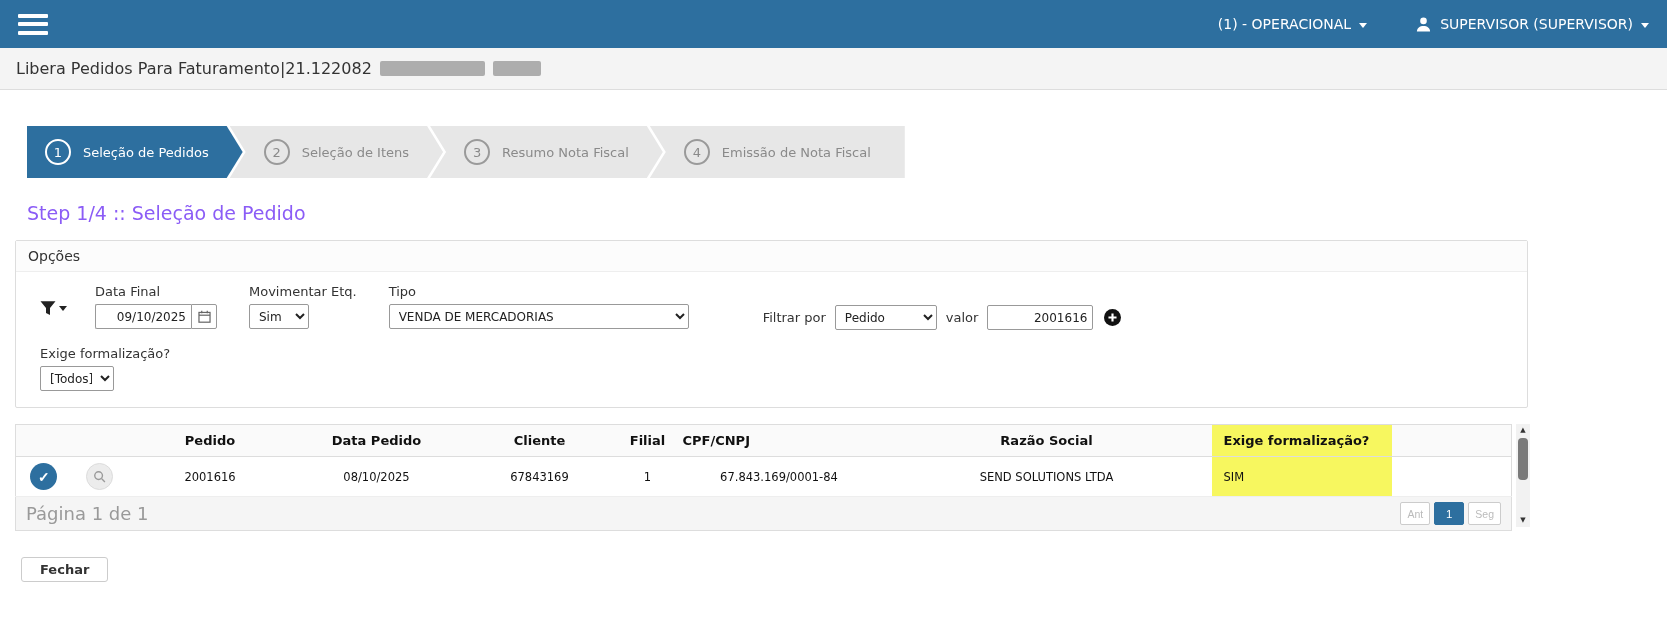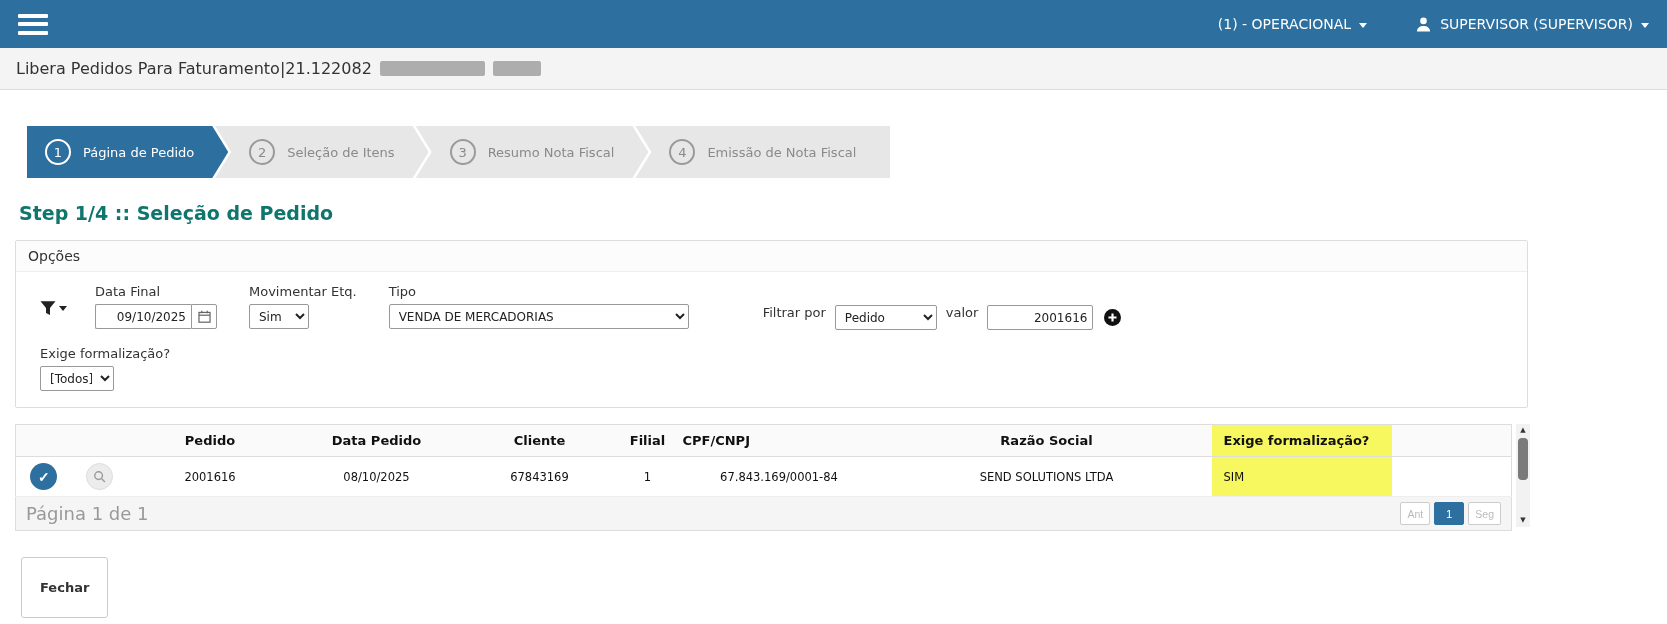--- a/index.html
+++ b/index.html
@@ -27,38 +27,38 @@
   .wizard { display: flex; margin-left: 12px; height: 52px; }
   .step { display: flex; align-items: center; gap: 12px; height: 52px; background: #e7e7e7; color: #8a8a8a; padding: 0 34px 0 18px; font-size: 13px;
           clip-path: polygon(0 0, calc(100% - 16px) 0, 100% 50%, calc(100% - 16px) 100%, 0 100%, 16px 50%); }
   .step.first { clip-path: polygon(0 0, calc(100% - 16px) 0, 100% 50%, calc(100% - 16px) 100%, 0 100%); }
   .step.last { clip-path: polygon(0 0, 100% 0, 100% 100%, 0 100%, 16px 50%); }
   .step + .step { margin-left: -13px; padding-left: 34px; }
   .step.active { background: #2d6f9f; color: #fff; }
   .step-num { width: 26px; height: 26px; border-radius: 50%; border: 2px solid #9a9a9a; display: flex; align-items: center; justify-content: center; font-size: 13px; flex: none; }
   .step.active .step-num { border-color: #fff; color: #fff; }
 
-  .step-heading { font-size: 19px; font-weight: 700; color: #0f766e; margin: 24px 0 16px 4px; }
+  .step-heading { font-size: 19px; font-weight: 400; color: #8b5cf6; margin: 24px 0 16px 12px; }
 
   
   .options-panel { width: 1513px; border: 1px solid #ddd; border-radius: 2px; background: #fff; }
   .panel-header { padding: 7px 12px; font-size: 14px; color: #333; background: #fcfcfc; border-bottom: 1px solid #eee; }
   .panel-body { padding: 12px 14px 16px 14px; }
   .filter-row { display: flex; align-items: flex-start; }
   .funnel-btn { background: none; border: none; cursor: pointer; display: flex; align-items: center; gap: 3px; margin: 16px 28px 0 10px; }
   .funnel-caret { width: 0; height: 0; border-left: 4px solid transparent; border-right: 4px solid transparent; border-top: 5px solid #222; }
   .field { margin-right: 32px; }
   .field label { display: block; font-size: 13px; color: #333; margin-bottom: 5px; }
   .inp, select { height: 25px; border: 1px solid #999; border-radius: 2px; font-size: 12px; font-family: inherit; color: #222; background: #fff; padding: 0 5px; }
   .input-group { display: flex; }
   .input-group .inp { width: 96px; text-align: right; border-right: none; border-radius: 2px 0 0 2px; }
   .cal-btn { width: 26px; height: 25px; border: 1px solid #999; border-radius: 0 2px 2px 0; background: #fff; display: flex; align-items: center; justify-content: center; cursor: pointer; }
   .sel-tipo { width: 300px; }
   .sel-mov { width: 60px; }
-  .inline-filter { display: flex; gap: 9px; margin: 21px 0 0 42px; }
+  .inline-filter { display: flex; align-items: center; gap: 9px; margin: 21px 0 0 42px; }
   .inline-filter .lbl { font-size: 13px; color: #333; }
   .sel-filtrar { width: 102px; }
   .inp-valor { width: 106px; text-align: right; }
   .plus-btn { background: none; border: none; cursor: pointer; display: flex; align-items: center; margin-left: 2px; }
   .row2 { margin-top: 16px; margin-left: 10px; }
   .sel-exige { width: 74px; }
 
   
   .grid-wrap { position: relative; width: 1497px; margin-top: 16px; }
   table { width: 100%; border-collapse: collapse; border: 1px solid #ddd; }
@@ -77,21 +77,21 @@
   .pg-btn { min-width: 30px; height: 23px; border: 1px solid #ccc; background: #fff; color: #bbb; font-size: 10.5px; border-radius: 2px; display: flex; align-items: center; justify-content: center; cursor: pointer; padding: 0 6px; }
   .pg-btn.active { background: #2d6f9f; border-color: #2d6f9f; color: #fff; font-size: 11.5px; }
 
   
   .scrollbar { position: absolute; top: 0; right: -18px; width: 14px; height: 103px; background: #f2f2f2; display: flex; flex-direction: column; align-items: center; }
   .sb-arrow { font-size: 7px; color: #333; line-height: 13px; height: 13px; cursor: pointer; }
   .sb-thumb { width: 10px; height: 42px; background: #7a7a7a; border-radius: 4px; margin-top: 1px; cursor: grab; }
   .sb-spacer { flex: 1; }
 
   
-  .close-btn { margin: 26px 0 0 6px; padding: 22px 18px; font-size: 13px; font-weight: bold; color: #333; background: #fff; border: 1px solid #ccc; border-radius: 3px; cursor: pointer; font-family: inherit; }
+  .close-btn { margin: 26px 0 0 6px; padding: 4px 18px; font-size: 13px; font-weight: bold; color: #333; background: #fff; border: 1px solid #ccc; border-radius: 3px; cursor: pointer; font-family: inherit; }
 </style>
 </head>
 <body>
 
 <header class="topbar">
   <button class="hamburger">
     <span></span>
       <span></span>
       <span></span>
   </button>
@@ -118,21 +118,21 @@
   <span class="redacted r1"></span>
   <span class="redacted r2"></span>
 </div>
 
 <main class="content">
 
   
   <div class="wizard">
     <div class="step first active">
       <span class="step-num">1</span>
-      <span>Página de Pedido</span>
+      <span>Seleção de Pedidos</span>
     </div>
     <div class="step">
       <span class="step-num">2</span>
       <span>Seleção de Itens</span>
     </div>
     <div class="step">
       <span class="step-num">3</span>
       <span>Resumo Nota Fiscal</span>
     </div>
     <div class="step last">

